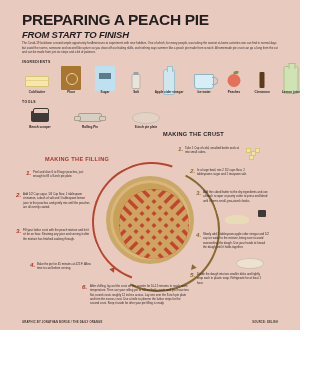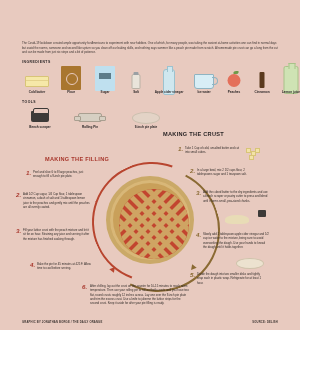--- a/index.html
+++ b/index.html
@@ -153,20 +153,22 @@
   .source{
     position:absolute;right:22px;top:-9px;font-size:2.7px;font-weight:bold;
     letter-spacing:0.2px;color:#3b3330;
   }
 </style>
 </head>
 <body>
 
 <div class="poster">
 
+  <div class="title">PREPARING A PEACH PIE</div>
+  <div class="subtitle">FROM START TO FINISH</div>
   <div class="deck">The Covid-19 lockdown created ample opportunity for Americans to experiment with new hobbies. One of which, for many people, was taking the easiest at-home activities one can find in normal days but avoid the norms, someone and second like upturn so you clean off our baking skills, and nothing says summer like a peach pie made from scratch. A homemade pie crust can go a long from the cut and can be made from just six steps and a bit of patience.</div>
 
   <div class="sec-label" style="left:22px;top:60px;">INGREDIENTS</div>
   <div class="ing-row">
     <div class="item" style="left:0px;width:34px;height:30px;">
       <div class="art butter" style="top:10px;"></div>
       <div class="cap" style="top:24px;">Cold butter</div>
     </div>
     <div class="item" style="left:34px;width:34px;height:30px;">
       <div class="art flour" style="top:0px;"></div>

